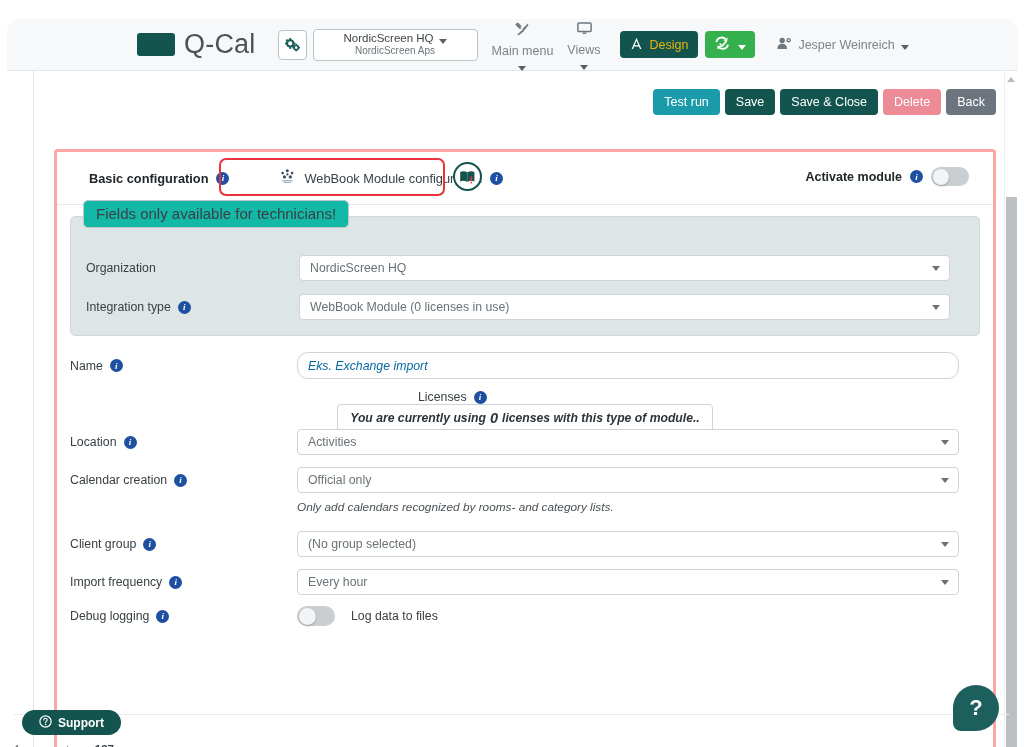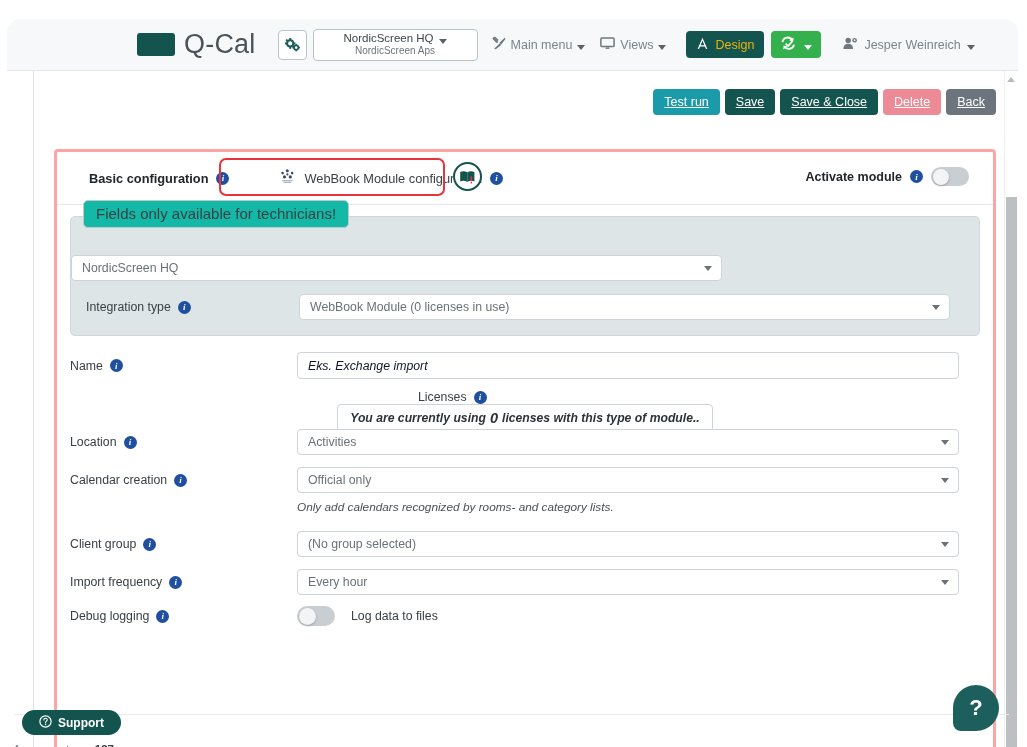--- a/index.html
+++ b/index.html
@@ -80,20 +80,21 @@
     border-right: 4px solid transparent;
     border-top: 5px solid #5a6268;
     display: inline-block;
     position: relative; top: 3px;
   }
 
   .navitem {
     display: flex; align-items: center; gap: 5px;
     font-size: 12.5px; color: #7b858b;
     margin-left: 14px;
+    flex-direction: column;
   }
   .navitem .cap { margin-left: 1px; }
 
   .btn-design {
     margin-left: 20px;
     height: 27px;
     background: #14544f;
     color: #eab308;
     font-size: 12.5px;
     border-radius: 4px;
@@ -143,21 +144,20 @@
     display: flex; gap: 5px;
   }
   .abtn {
     height: 26px;
     border-radius: 4px;
     color: #ffffff;
     font-size: 12.5px;
     display: flex; align-items: center; justify-content: center;
     padding: 0 11px;
     white-space: nowrap;
-    text-decoration: underline;
   }
   .abtn.testrun { background: #1b9aaa; }
   .abtn.save    { background: #14544f; }
   .abtn.saveclose { background: #14544f; }
   .abtn.delete  { background: #ec8a95; }
   .abtn.back    { background: #6c757d; }
 
   
   .card {
     position: absolute;
@@ -288,21 +288,21 @@
   .ctl.select::after {
     content: "";
     position: absolute;
     right: 9px; top: 50%;
     margin-top: -2px;
     width: 0; height: 0;
     border-left: 4px solid transparent;
     border-right: 4px solid transparent;
     border-top: 5px solid #6a7278;
   }
-  .ctl.placeholder { color: #0f172a; font-style: italic; }
+  .ctl.placeholder { color: #0369a1; font-style: italic; border-radius: 11px; }
 
   .license-box {
     height: 28px;
     border: 1px solid #ced4da;
     border-radius: 4px;
     background: #ffffff;
     display: flex; align-items: center;
     padding: 0 12px;
     font-size: 12.2px;
     font-weight: bold; font-style: italic;
@@ -555,20 +555,23 @@
             <span class="switch">
               <span class="knob"></span>
             </span>
           </div>
         </div>
 
         <div class="tech-fs">
           <div class="tech-legend">Fields only available for technicians!</div>
 
           <div class="frow" style="top:38px;">
+            <div class="flabel" style="width:228px; padding-left:15px;">
+              <span>Organization</span>
+            </div>
             <div class="ctl select" style="width:651px;">
               <span>NordicScreen HQ</span>
             </div>
           </div>
 
           <div class="frow" style="top:77px;">
             <div class="flabel" style="width:228px; padding-left:15px;">
               <span>Integration type</span>
               <span class="info-i">i</span>
             </div>

